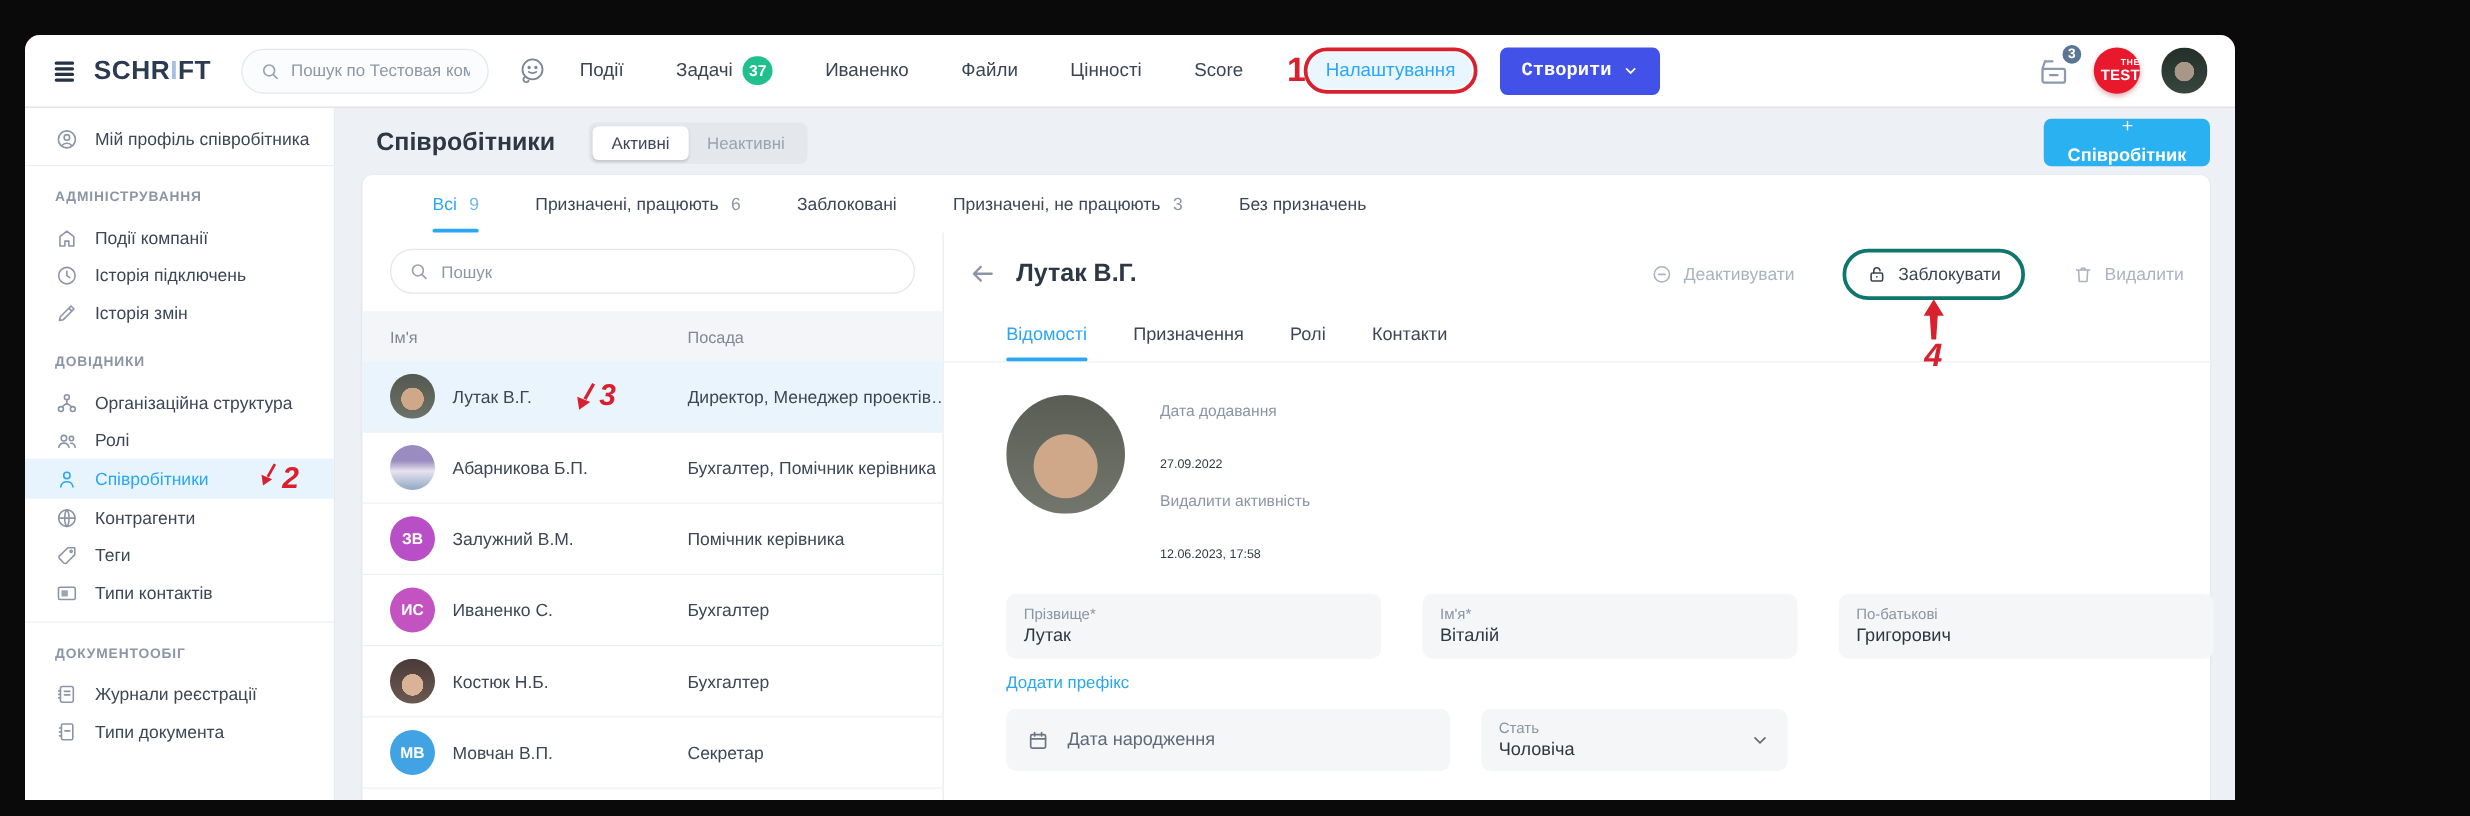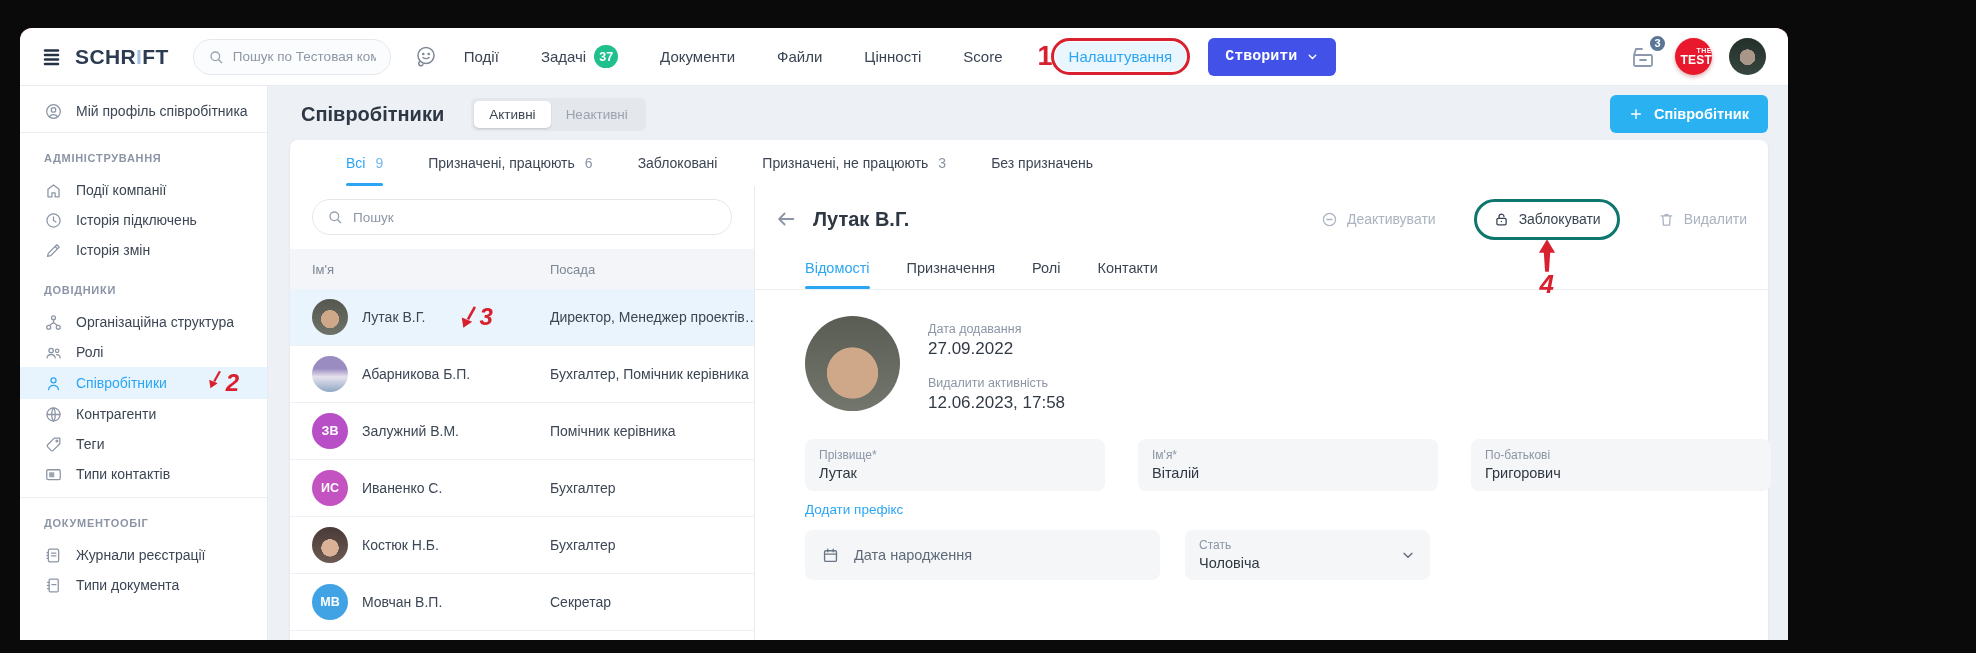--- a/index.html
+++ b/index.html
@@ -47,21 +47,21 @@
   .ann-inline { display:inline-flex; align-items:flex-start; gap:1px; margin-left:26px; }
   .ann-inline b { color:#d8202e; font-weight:800; font-size:24px; line-height:1.1; font-style:italic; }
 
   
   .main { position:absolute; left:248px; top:58px; right:0; bottom:0; background:#edf0f4; overflow:hidden; }
   .page-header { display:flex; align-items:center; height:54px; padding:2px 20px 0 33px; }
   .page-title { font-size:20px; font-weight:700; color:#2e3744; }
   .toggle { display:flex; background:#e4e7ec; border-radius:6px; padding:3px; margin-left:27px; }
   .toggle-opt { font-size:13.5px; padding:6px 15px; border-radius:5px; color:#9aa3b0; cursor:pointer; }
   .toggle-opt.on { background:#fff; color:#3c4654; box-shadow:0 1px 2px rgba(0,0,0,.14); }
-  .btn-add { margin-left:auto; background:#29b1f2; color:#fff; border:none; border-radius:6px; height:38px; padding:0 19px; font-size:14.5px; font-weight:600; display:flex; align-items:center; gap:11px; cursor:pointer; font-family:inherit; }
+  .btn-add { margin-left:auto; background:#29b1f2; color:#fff; border:none; border-radius:6px; height:38px; padding:0 19px; font-size:14.5px; font-weight:600; display:flex; align-items:center; gap:11px; cursor:pointer; font-family:inherit;flex-direction:column; }
 
   .card { position:absolute; left:22px; right:20px; top:54px; height:540px; background:#fff; border-radius:8px; box-shadow:0 1px 3px rgba(20,30,50,.07); }
   .filter-tabs { display:flex; gap:45px; padding-left:56px; height:46px; align-items:center; }
   .ftab { font-size:14px; color:#3c4654; display:flex; gap:10px; align-items:center; height:100%; position:relative; cursor:pointer; white-space:nowrap; }
   .ftab .cnt { color:#8b95a5; }
   .ftab .cnt:empty { display:none; }
   .ftab.on { color:#2ba6f4; }
   .ftab.on .cnt { color:#74b9ee; }
   .ftab.on::after { content:""; position:absolute; left:0; right:0; bottom:0; height:3px; border-radius:2px; background:#2ba6f4; }
 
@@ -102,21 +102,21 @@
   .dtab.on { color:#2ba6f4; }
   .dtab.on::after { content:""; position:absolute; left:0; right:0; bottom:0; height:3px; border-radius:2px; background:#2ba6f4; }
 
   .detail-body { padding:26px 0 0 50px; }
   .profile-row { display:flex; gap:28px; }
   .detail-avatar { width:95px; height:95px; border-radius:50%; flex:none;
     background: radial-gradient(circle at 50% 60%, #cfa88a 0 34%, rgba(0,0,0,0) 35%), linear-gradient(180deg,#5a5d54,#73766c); }
   .meta-group { display:flex; flex-direction:column; gap:3px; }
   .meta-col { display:flex; flex-direction:column; gap:17px; padding-top:6px; }
   .meta-label { font-size:12.5px; color:#8b95a5; }
-  .meta-value { font-size:17px; color:#323a45; }
+  .meta-value { font-size:10px; color:#323a45;margin-top:27px; }
 
   .form-row1 { display:flex; gap:33px; margin-top:26px; }
   .ffield { width:300px; background:#f4f6f8; border-radius:8px; padding:9px 14px 10px; cursor:text; }
   .ffield label { display:block; font-size:12px; color:#8b95a5; margin-bottom:3px; }
   .fval { font-size:14.5px; color:#2f3842; }
   .link-prefix { display:inline-block; margin-top:11px; color:#2ba6f4; font-size:13.5px; cursor:pointer; }
   .form-row2 { display:flex; gap:25px; margin-top:12px; }
   .date-field { width:355px; background:#f4f6f8; border-radius:8px; display:flex; align-items:center; gap:14px; padding:0 16px; height:50px; color:#5f6a78; font-size:14.5px; cursor:pointer; }
   .date-field svg { color:#6b7684; }
   .gender-field { width:245px; background:#f4f6f8; border-radius:8px; padding:8px 14px 9px; display:flex; align-items:center; cursor:pointer; }
@@ -154,21 +154,21 @@
             <path d="M10 13.5a4 3 0 0 0 6 0" stroke-linecap="round"></path>
             <path d="M7.2 17.5c-1.5.6-2 2.5-.8 3.6 1 1 2.9.8 3.5-.5" stroke-linecap="round"></path>
           </svg>
     </span>
     <nav class="nav-links">
       <a class="nav-link">Події</a>
       <a class="nav-link">
             <span>Задачі</span>
             <span class="badge-green">37</span>
           </a>
-      <a class="nav-link">Документи</a>
+      <a class="nav-link">Иваненко</a>
       <a class="nav-link">Файли</a>
       <a class="nav-link">Цінності</a>
       <a class="nav-link">Score</a>
       <span class="ann-num num1">1</span>
       <span class="ring1">
         <a class="settings-link">Налаштування</a>
       </span>
     </nav>
     <button class="btn-create">
       <span>Створити</span>

